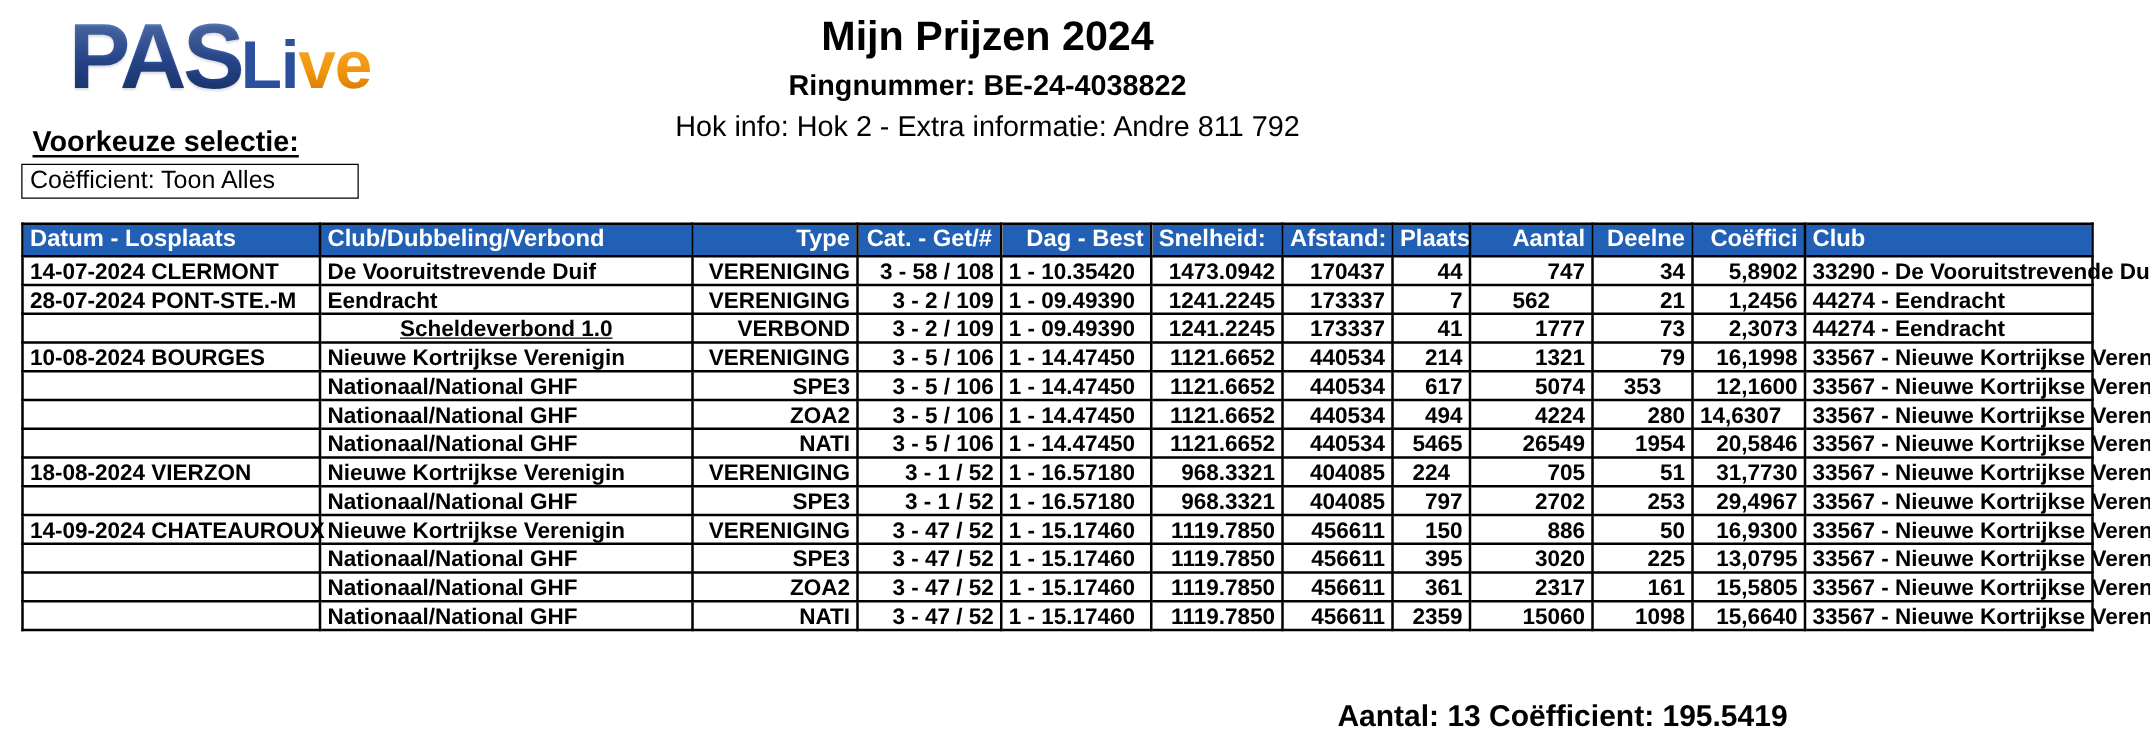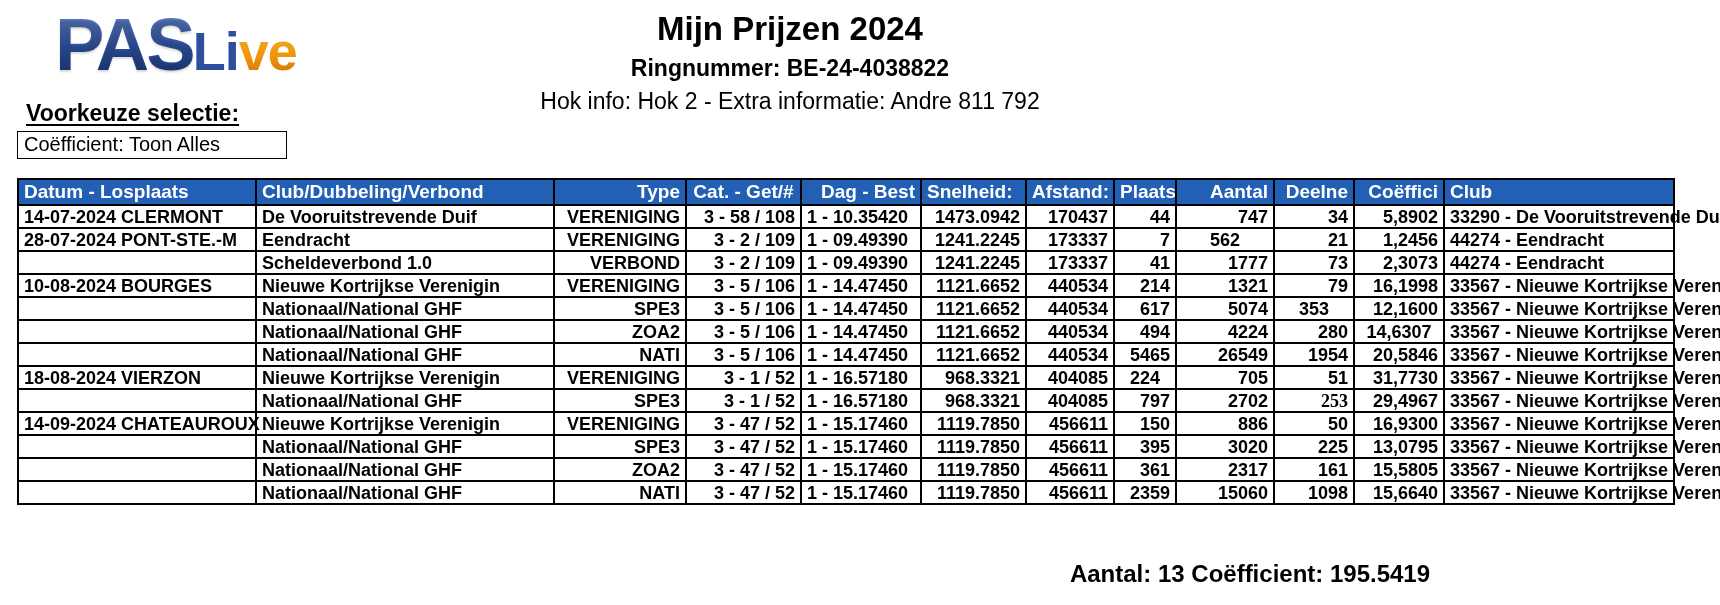--- a/index.html
+++ b/index.html
@@ -167,21 +167,21 @@
         <td style="text-align: right;">1241.2245</td>
         <td style="text-align: right;">173337</td>
         <td style="text-align: right;">7</td>
         <td style="text-align: center;">562</td>
         <td style="text-align: right;">21</td>
         <td style="text-align: right;">1,2456</td>
         <td style="text-align: left;">44274 - Eendracht</td>
       </tr>
       <tr>
         <td style="text-align: left;"></td>
-        <td style="text-align: left;">Scheldeverbond 1.0</td>
+        <td style="text-align: center; text-decoration: underline;">Scheldeverbond 1.0</td>
         <td style="text-align: right;">VERBOND</td>
         <td style="text-align: right;">3 - 2 / 109</td>
         <td style="text-align: left;">1 - 09.49390</td>
         <td style="text-align: right;">1241.2245</td>
         <td style="text-align: right;">173337</td>
         <td style="text-align: right;">41</td>
         <td style="text-align: right;">1777</td>
         <td style="text-align: right;">73</td>
         <td style="text-align: right;">2,3073</td>
         <td style="text-align: left;">44274 - Eendracht</td>
@@ -218,21 +218,21 @@
         <td style="text-align: left;"></td>
         <td style="text-align: left;">Nationaal/National GHF</td>
         <td style="text-align: right;">ZOA2</td>
         <td style="text-align: right;">3 - 5 / 106</td>
         <td style="text-align: left;">1 - 14.47450</td>
         <td style="text-align: right;">1121.6652</td>
         <td style="text-align: right;">440534</td>
         <td style="text-align: right;">494</td>
         <td style="text-align: right;">4224</td>
         <td style="text-align: right;">280</td>
-        <td style="text-align: center; border-radius: 11px;">14,6307</td>
+        <td style="text-align: left; border-radius: 11px;">14,6307</td>
         <td style="text-align: left;">33567 - Nieuwe Kortrijkse Veren</td>
       </tr>
       <tr>
         <td style="text-align: left;"></td>
         <td style="text-align: left;">Nationaal/National GHF</td>
         <td style="text-align: right;">NATI</td>
         <td style="text-align: right;">3 - 5 / 106</td>
         <td style="text-align: left;">1 - 14.47450</td>
         <td style="text-align: right;">1121.6652</td>
         <td style="text-align: right;">440534</td>
@@ -259,21 +259,21 @@
       <tr>
         <td style="text-align: left;"></td>
         <td style="text-align: left;">Nationaal/National GHF</td>
         <td style="text-align: right;">SPE3</td>
         <td style="text-align: right;">3 - 1 / 52</td>
         <td style="text-align: left;">1 - 16.57180</td>
         <td style="text-align: right;">968.3321</td>
         <td style="text-align: right;">404085</td>
         <td style="text-align: right;">797</td>
         <td style="text-align: right;">2702</td>
-        <td style="text-align: right; font-family: Liberation Serif, serif;">253</td>
+        <td style="text-align: right;">253</td>
         <td style="text-align: right;">29,4967</td>
         <td style="text-align: left;">33567 - Nieuwe Kortrijkse Veren</td>
       </tr>
       <tr>
         <td style="text-align: left;">14-09-2024 CHATEAUROUX</td>
         <td style="text-align: left;">Nieuwe Kortrijkse Verenigin</td>
         <td style="text-align: right;">VERENIGING</td>
         <td style="text-align: right;">3 - 47 / 52</td>
         <td style="text-align: left;">1 - 15.17460</td>
         <td style="text-align: right;">1119.7850</td>

